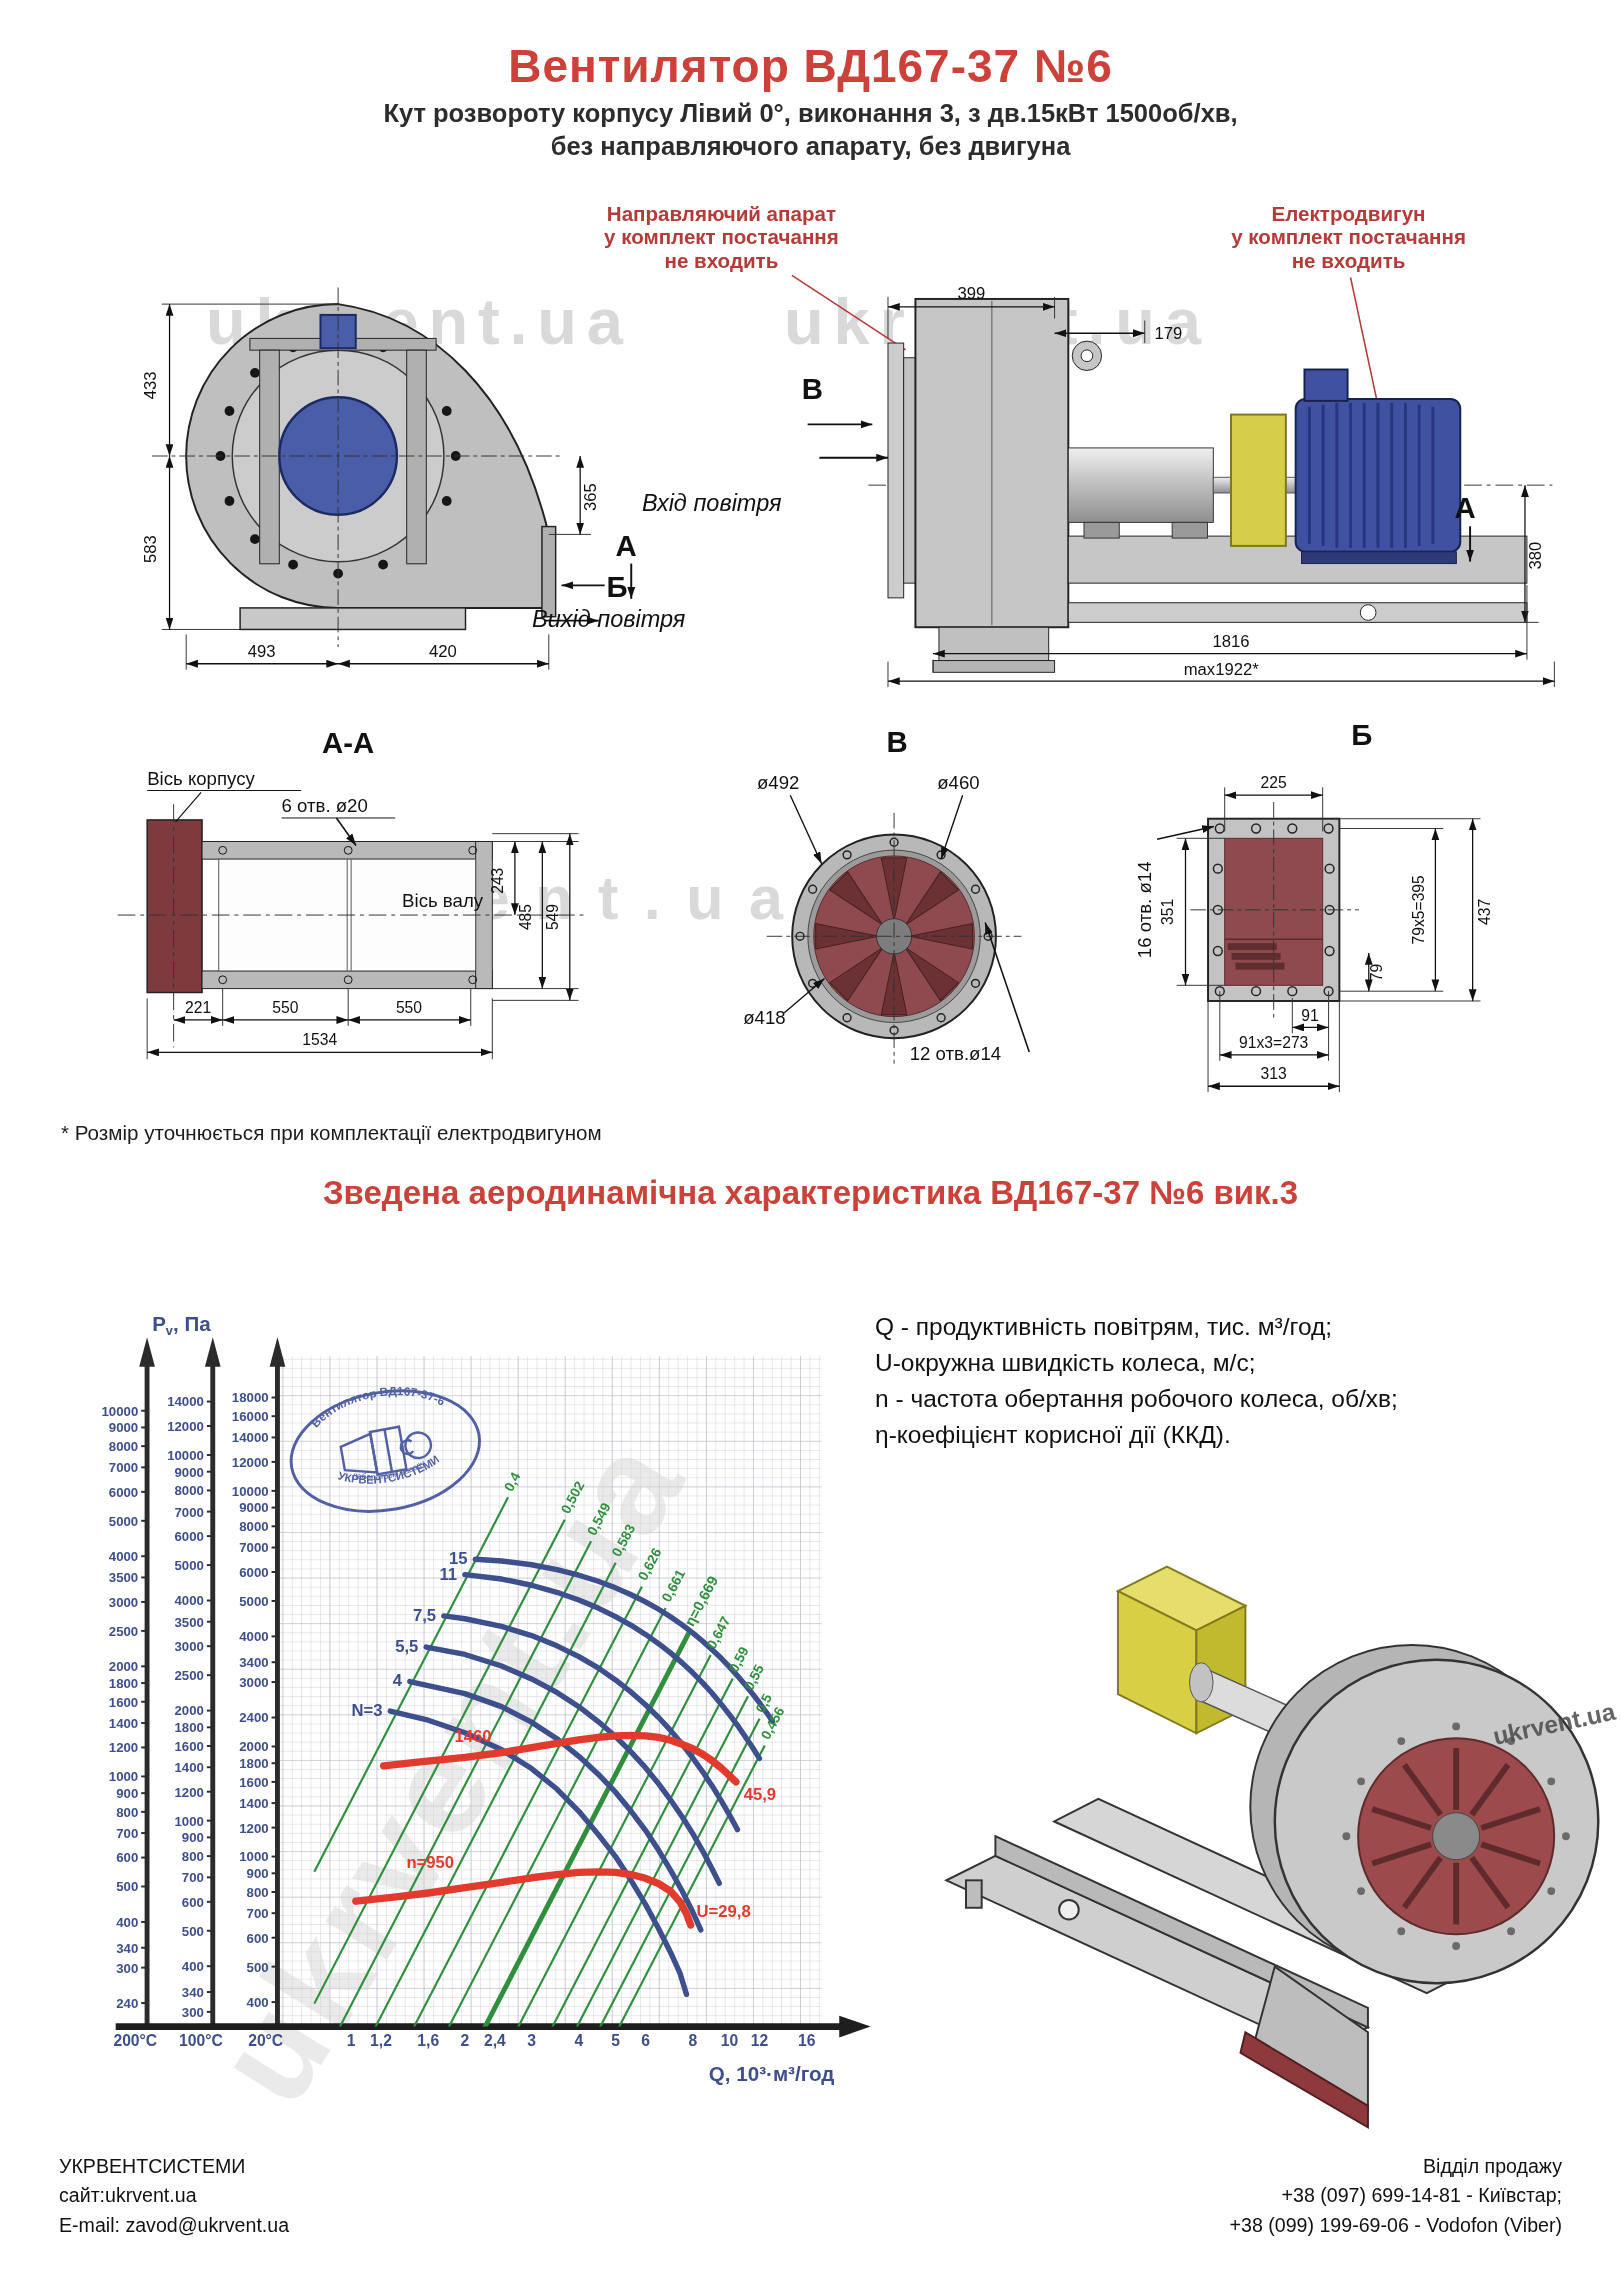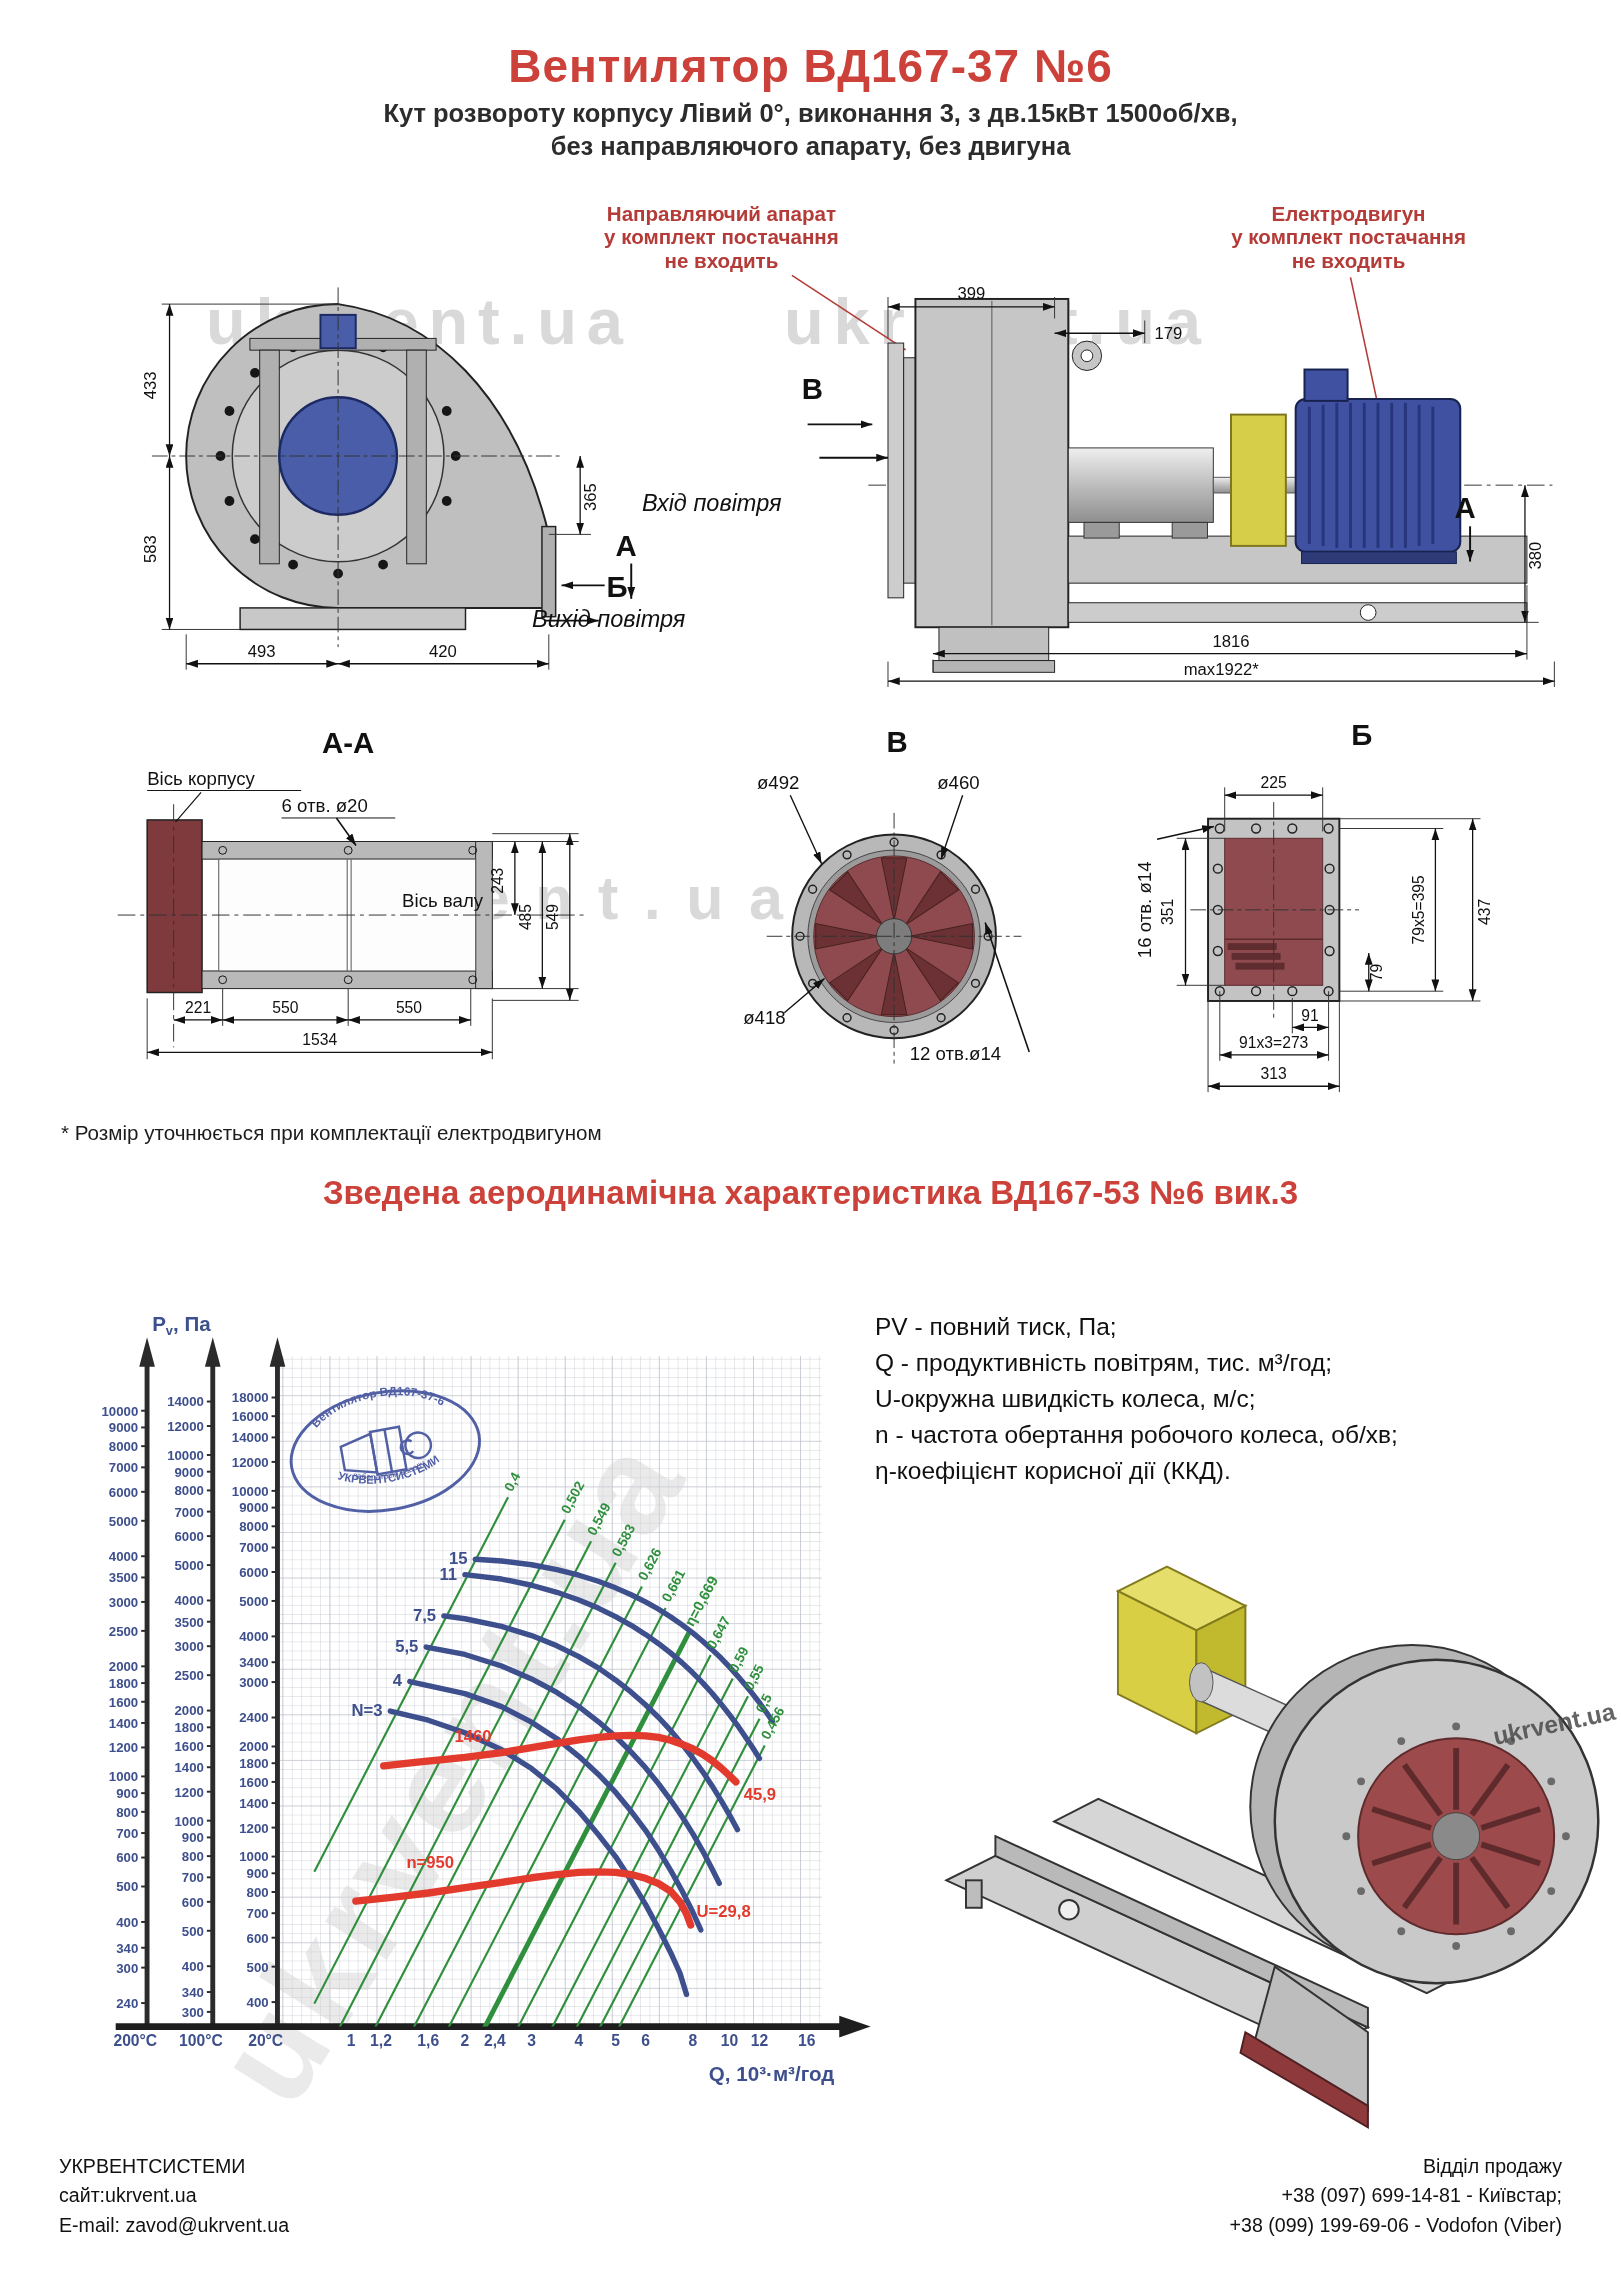--- a/index.html
+++ b/index.html
@@ -359,21 +359,21 @@
     <line x1="110" y1="358" x2="221" y2="358" stroke="#111" stroke-width="1.3" marker-start="url(#m-bb)" marker-end="url(#m-bb)"></line>
     <text class="dims" x="165" y="351" text-anchor="middle">91х3=273</text>
     <line x1="98" y1="303" x2="98" y2="396" stroke="#333" stroke-width="1"></line>
     <line x1="232" y1="303" x2="232" y2="396" stroke="#333" stroke-width="1"></line>
     <line x1="98" y1="390" x2="232" y2="390" stroke="#111" stroke-width="1.3" marker-start="url(#m-bb)" marker-end="url(#m-bb)"></line>
     <text class="dims" x="165" y="383" text-anchor="middle">313</text>
   </svg>
 
   <div class="abs footnote">* Розмір уточнюється при комплектації електродвигуном</div>
 
-  <div class="abs ctr chart-hd1">Зведена аеродинамічна характеристика ВД167-53 №6 вик.3</div>
+  <div class="abs ctr chart-hd1">Зведена аеродинамічна характеристика ВД167-37 №6 вик.3</div>
 
   <svg id="chartsvg" style="left:0px;top:1304px;" width="902" height="804" viewBox="0 0 920 820">
     <defs>
       <pattern id="gridMinor" width="9.6" height="9.3" patternUnits="userSpaceOnUse">
         <path d="M9.6 0H0V9.3" fill="none" stroke="#cdd0d8" stroke-width="1"></path>
       </pattern>
       <pattern id="gridMajor" width="48" height="46.5" patternUnits="userSpaceOnUse">
         <path d="M48 0H0V46.5" fill="none" stroke="#b9bdc8" stroke-width="1.2"></path>
       </pattern>
       <clipPath id="plotclip">
@@ -630,21 +630,20 @@
         <text x="476.75452692735274" y="265.35169473754485" text-anchor="end" class="nl">15</text>
         <text x="482.37664776729287" y="446.49590356763576" text-anchor="middle" class="rl">1460</text>
         <text x="758.5748689693291" y="505.43162323467004" class="rl">45,9</text>
         <text x="438.87279561345554" y="575.3242369547122" text-anchor="middle" class="rl">n=950</text>
         <text x="710.4840572381104" y="625.3516947375449" class="rl">U=29,8</text>
       </g>
     <text class="pvl" x="185" y="28" text-anchor="middle"><tspan>Р</tspan><tspan style="font-size:13px" dy="4">v</tspan><tspan dy="-4">, Па</tspan></text>
   </svg>
 
   <div class="abs legend">
-    <div>PV - повний тиск, Па;</div>
     <div>Q - продуктивність повітрям, тис. м³/год;</div>
     <div>U-окружна швидкість колеса, м/с;</div>
     <div>n - частота обертання робочого колеса, об/хв;</div>
     <div>η-коефіцієнт корисної дії (ККД).</div>
   </div>
 
   <svg style="left:907px;top:1498px;" width="715" height="647" viewBox="0 0 729 660">
     <g stroke="#333" stroke-width="2">
       <polygon points="40,390 420,565 470,540 90,365" fill="#cfcfcf"></polygon>
       <polygon points="90,345 470,520 470,540 90,365" fill="#b9b9b9"></polygon>

